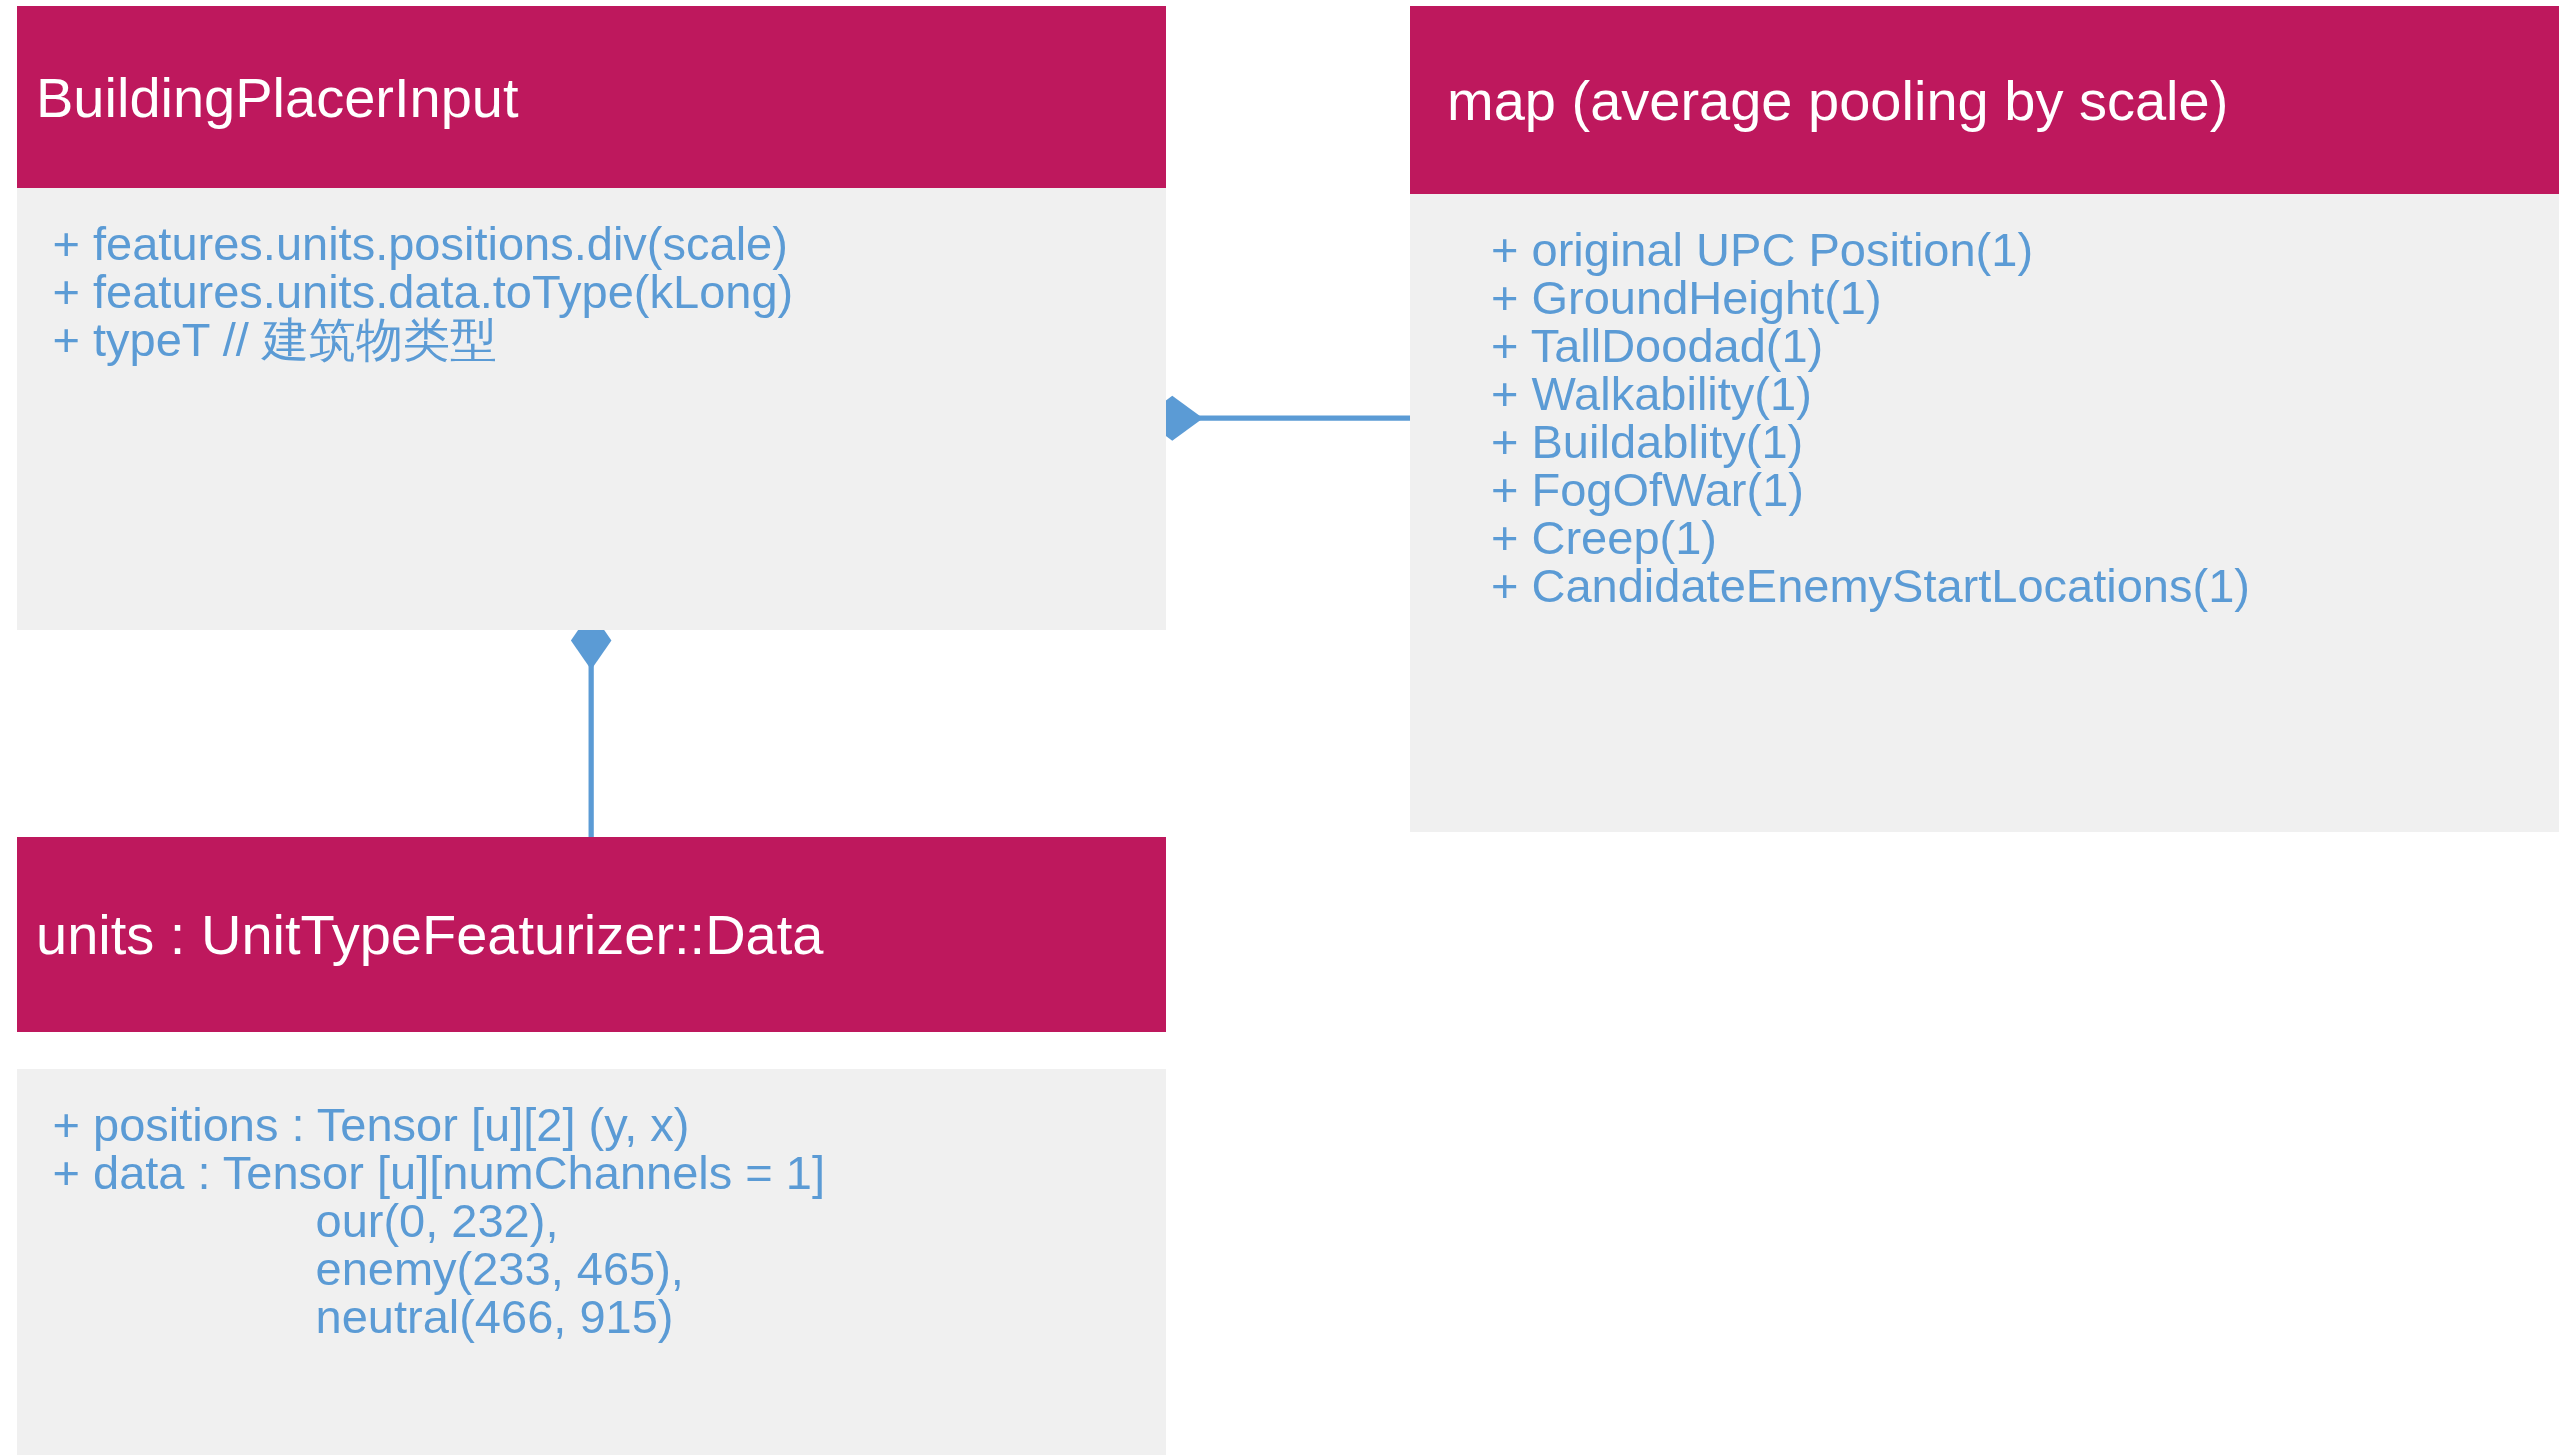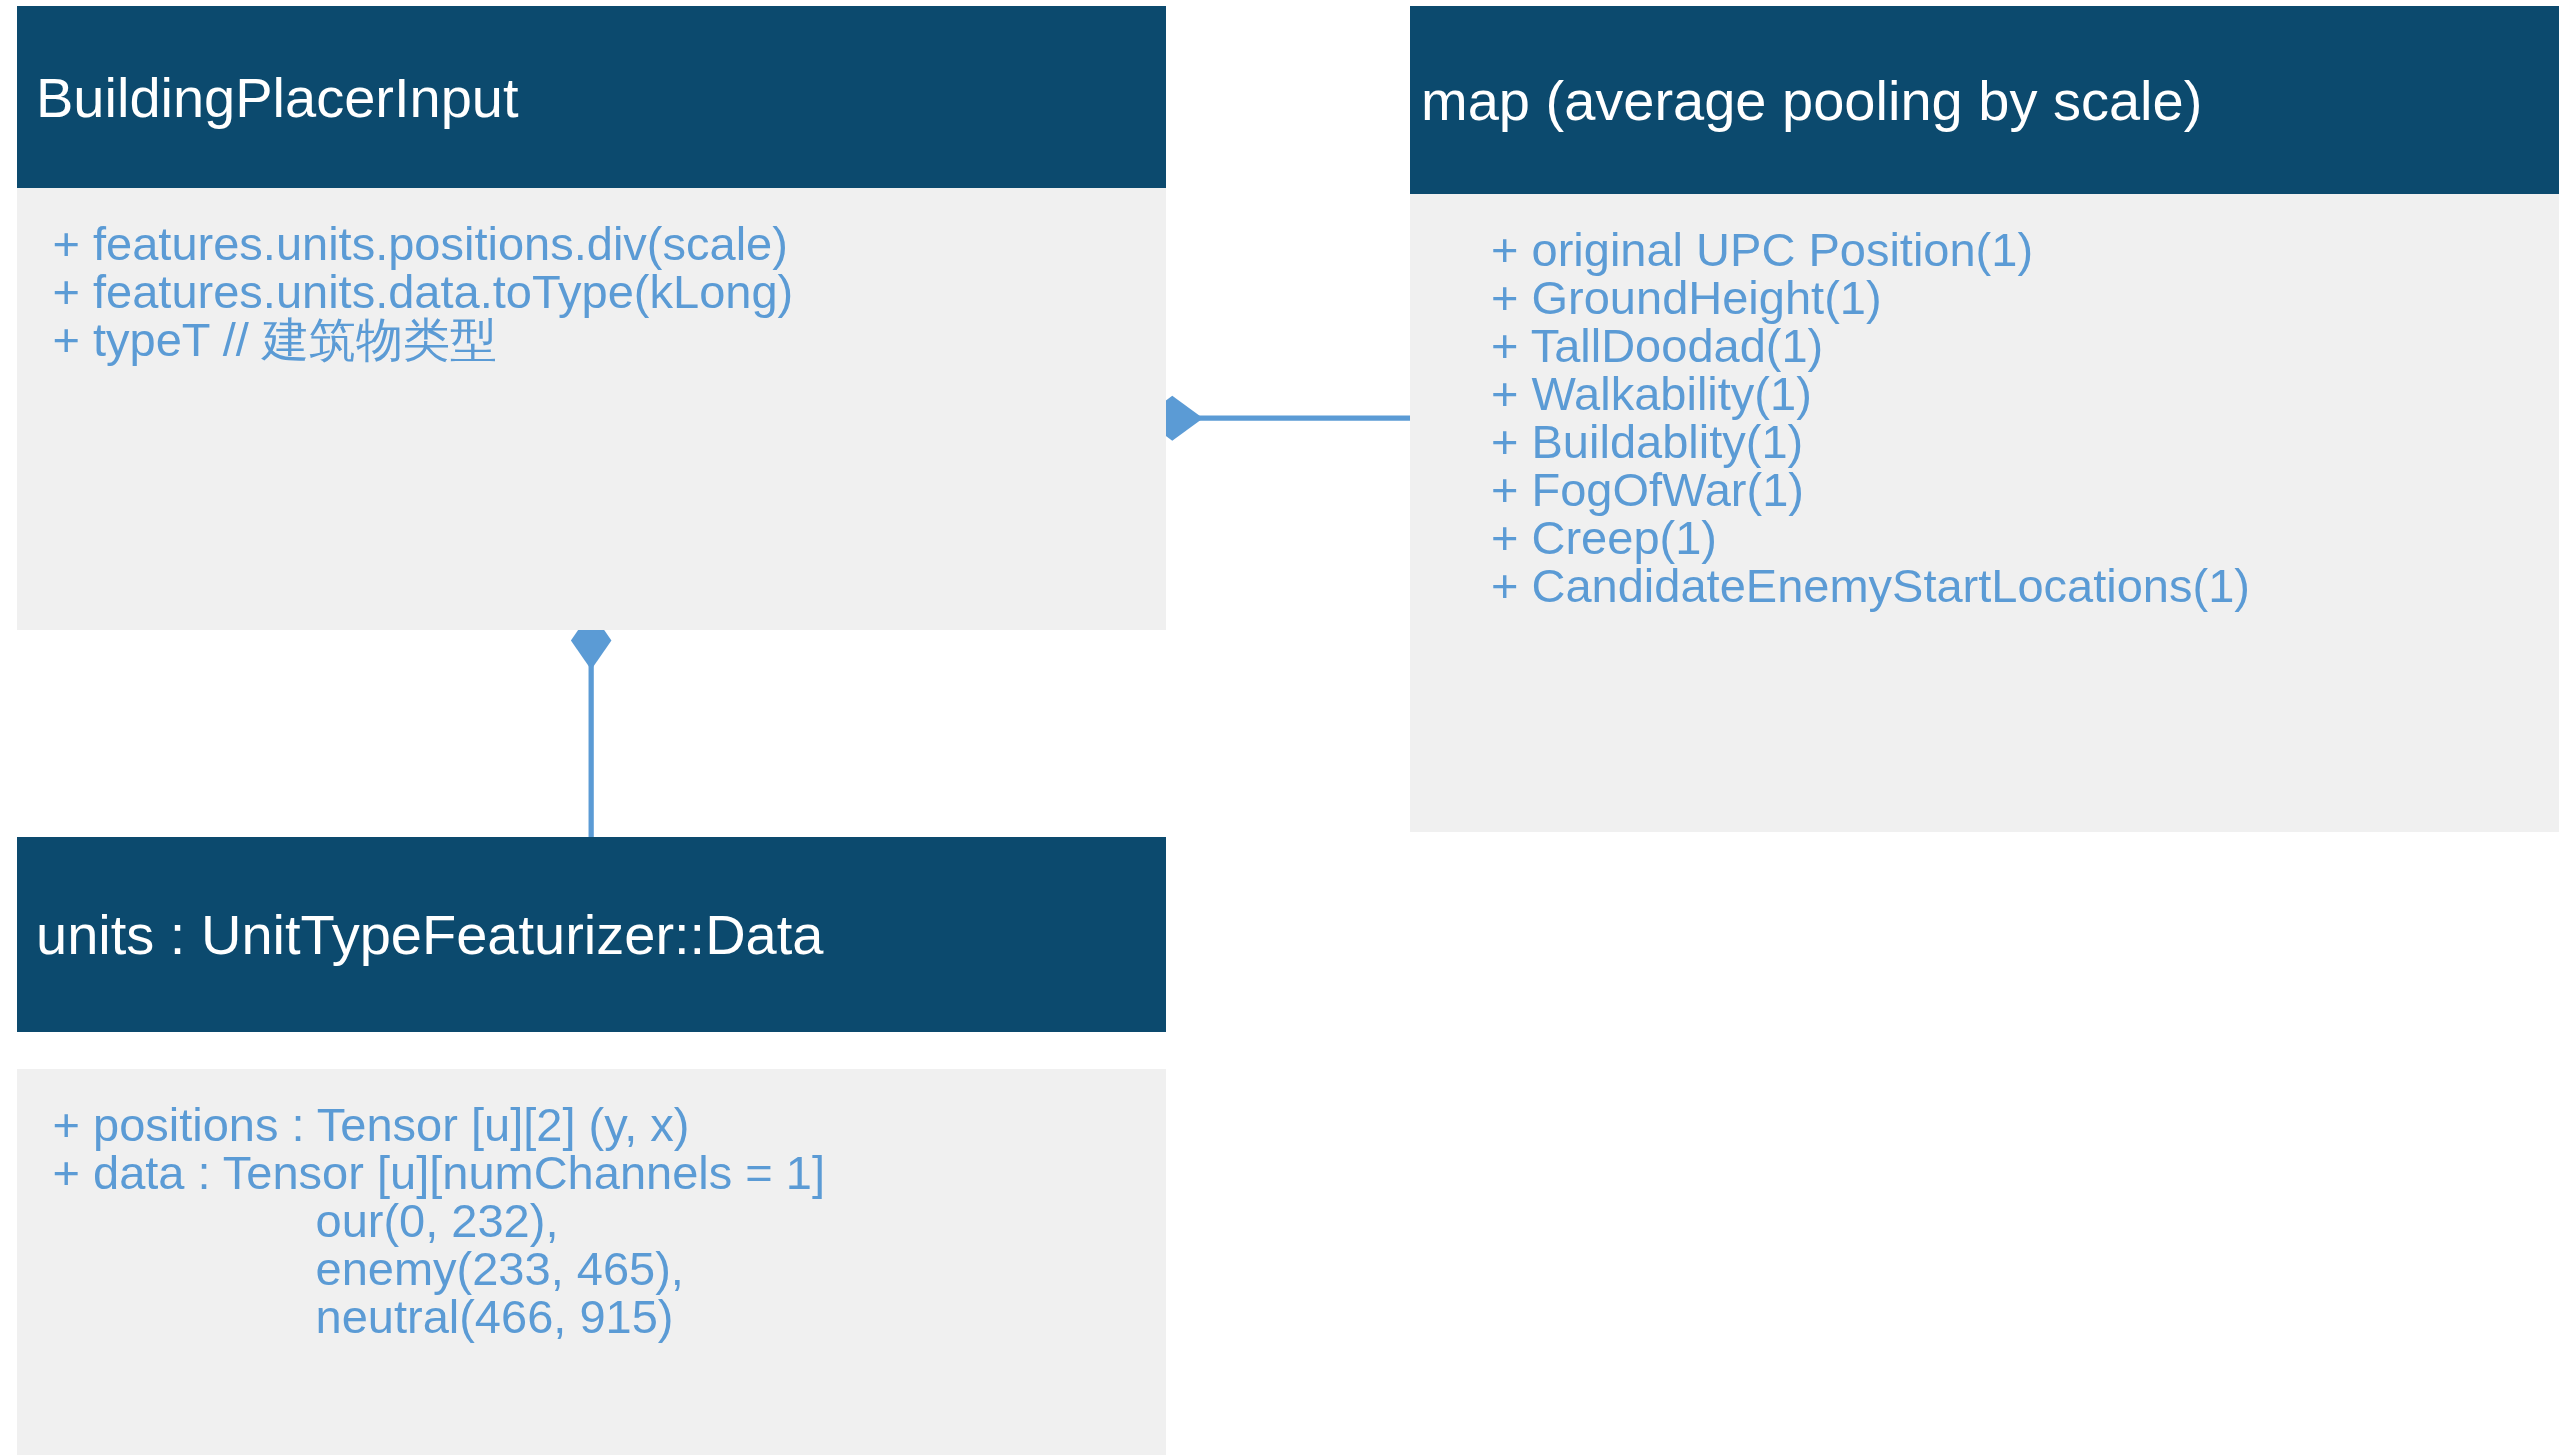--- a/index.html
+++ b/index.html
@@ -15,21 +15,21 @@
     overflow: hidden;
     font-family: "Liberation Sans", "DejaVu Sans", sans-serif;
   }
 
   
   .uml-box {
     position: absolute;
     box-sizing: border-box;
   }
   .uml-header {
-    background: #0c4a6e;
+    background: #be185d;
     color: #ffffff;
     box-sizing: border-box;
     display: flex;
     align-items: center;
     font-weight: 400;
     letter-spacing: 0px;
     white-space: nowrap;
     overflow: hidden;
   }
   .uml-body {
@@ -66,21 +66,21 @@
 
   
   #box-map {
     left: 1410px;
     top: 6px;
     width: 1149px;
     height: 826px;
   }
   #box-map .uml-header {
     height: 188px;
-    padding-left: 11px;
+    padding-left: 37px;
     font-size: 56px;
   }
   #box-map .uml-body {
     height: 638px;
     padding: 32px 0 0 81px;
   }
   #box-map .uml-line {
     font-size: 47px;
     line-height: 48px;
   }

